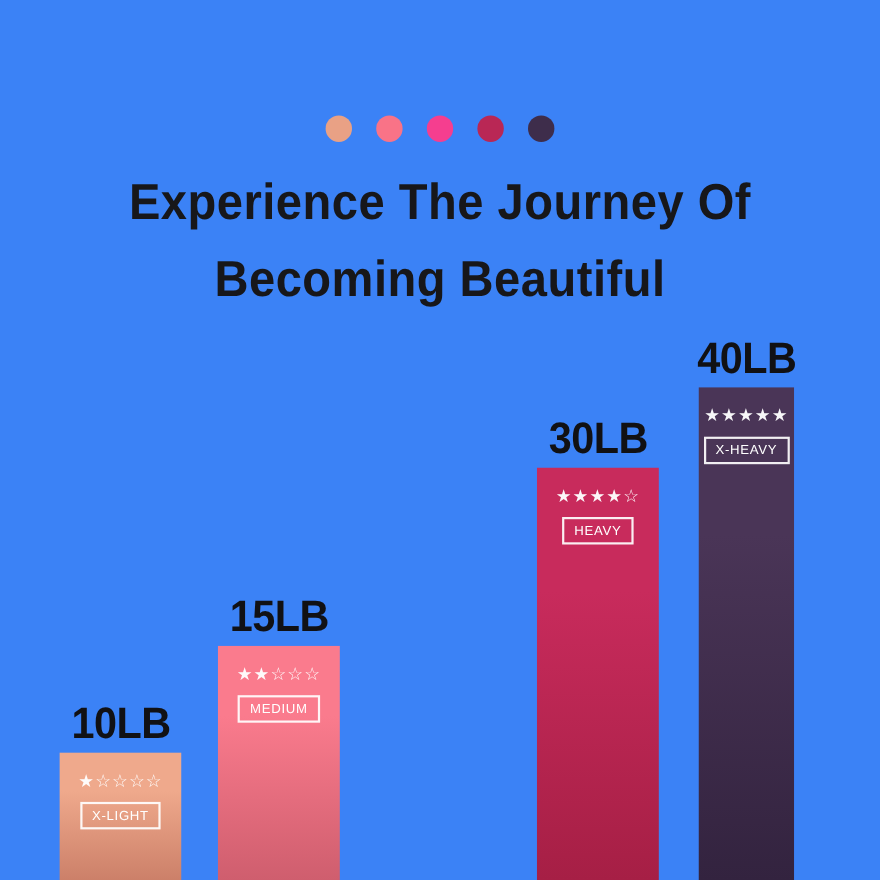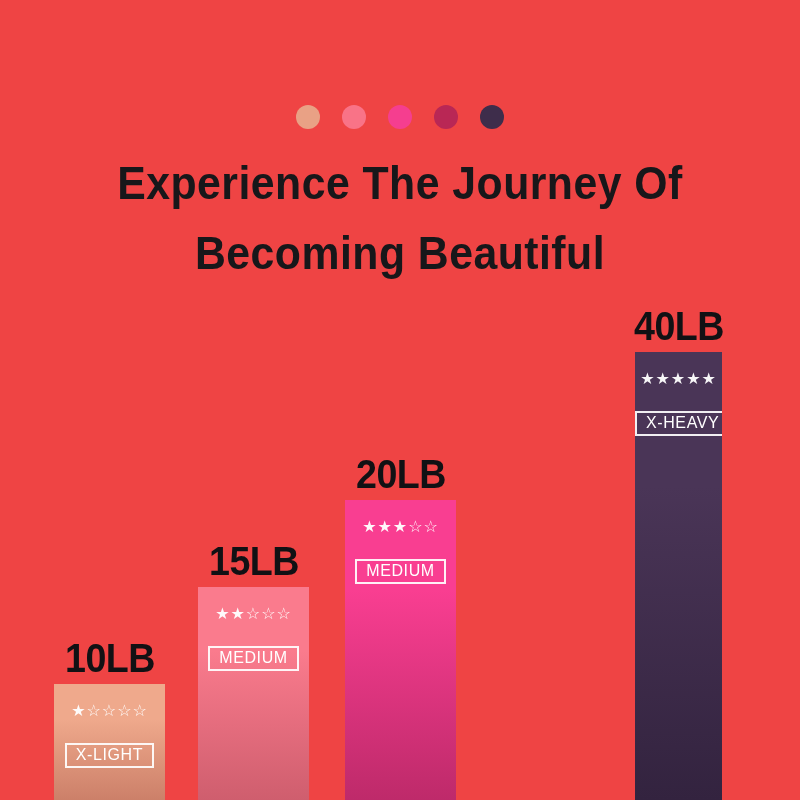--- a/index.html
+++ b/index.html
@@ -12,21 +12,21 @@
     background: #ffffff;
     font-family: "Liberation Sans", sans-serif;
     overflow: hidden;
     position: relative;
   }
 
   #poster {
     position: relative;
     width: 800px;
     height: 800px;
-    background: #ef4444;
+    background: #3b82f6;
     overflow: hidden;
   }
 
   
   #dot-row {
     position: absolute;
     top: 105px;
     left: 0;
     width: 800px;
     display: flex;
@@ -105,25 +105,25 @@
   .stars {
     font-size: 16px;
     line-height: 18px;
     letter-spacing: 1px;
     color: #ffffff;
     white-space: nowrap;
     opacity: 0.96;
   }
   .level-badge {
     display: inline-block;
-    margin-top: 23px;
+    margin-top: 9px;
     padding: 3px 9px 4px 9px;
     border: 2px solid rgba(255,255,255,0.92);
     color: #ffffff;
-    font-size: 16px;
+    font-size: 12px;
     line-height: 14px;
     letter-spacing: 0.6px;
     white-space: nowrap;
     font-family: "Liberation Sans", sans-serif;
   }
 </style>
 </head>
 <body>
 
 <div id="poster">
@@ -149,25 +149,25 @@
           <div class="bar-meta"><div class="stars">★☆☆☆☆</div><div class="level-badge">X-LIGHT</div></div>
         </div>
       </div>
       <div class="bar-group" style="left: 198px; width: 111px; height: 213px;">
         <div class="bar-value">15LB</div>
         <div class="bar">
           <div class="bar-inner" style="background: linear-gradient(rgb(250, 123, 141) 0%, rgb(250, 123, 141) 30%, rgb(207, 94, 110) 100%);"></div>
           <div class="bar-meta"><div class="stars">★★☆☆☆</div><div class="level-badge">MEDIUM</div></div>
         </div>
       </div>
-      <div class="bar-group" style="left: 345px; width: 111px; height: 300px;">
-        <div class="bar-value">20LB</div>
+      <div class="bar-group" style="left: 488px; width: 111px; height: 375px;">
+        <div class="bar-value">30LB</div>
         <div class="bar">
-          <div class="bar-inner" style="background: linear-gradient(rgb(249, 62, 145) 0%, rgb(249, 62, 145) 30%, rgb(190, 42, 106) 100%);"></div>
-          <div class="bar-meta"><div class="stars">★★★☆☆</div><div class="level-badge">MEDIUM</div></div>
+          <div class="bar-inner" style="background: linear-gradient(rgb(200, 43, 92) 0%, rgb(200, 43, 92) 30%, rgb(166, 31, 69) 100%);"></div>
+          <div class="bar-meta"><div class="stars">★★★★☆</div><div class="level-badge">HEAVY</div></div>
         </div>
       </div>
       <div class="bar-group" style="left: 635px; width: 87px; height: 448px;">
         <div class="bar-value">40LB</div>
         <div class="bar">
           <div class="bar-inner" style="background: linear-gradient(rgb(74, 53, 87) 0%, rgb(74, 53, 87) 30%, rgb(51, 35, 63) 100%);"></div>
           <div class="bar-meta"><div class="stars">★★★★★</div><div class="level-badge">X-HEAVY</div></div>
         </div>
       </div>
     </div>

